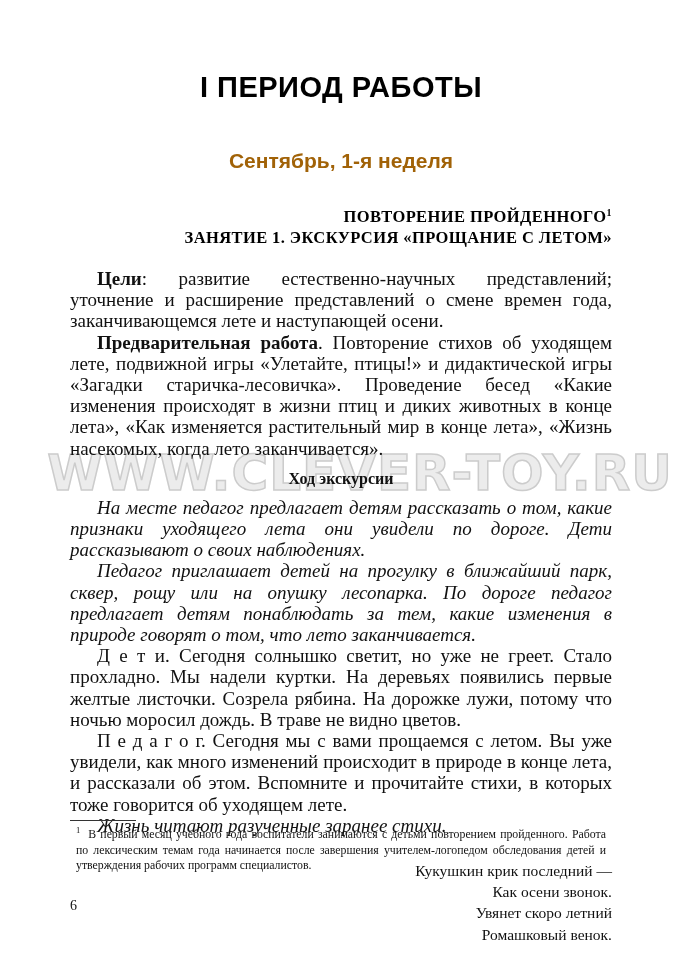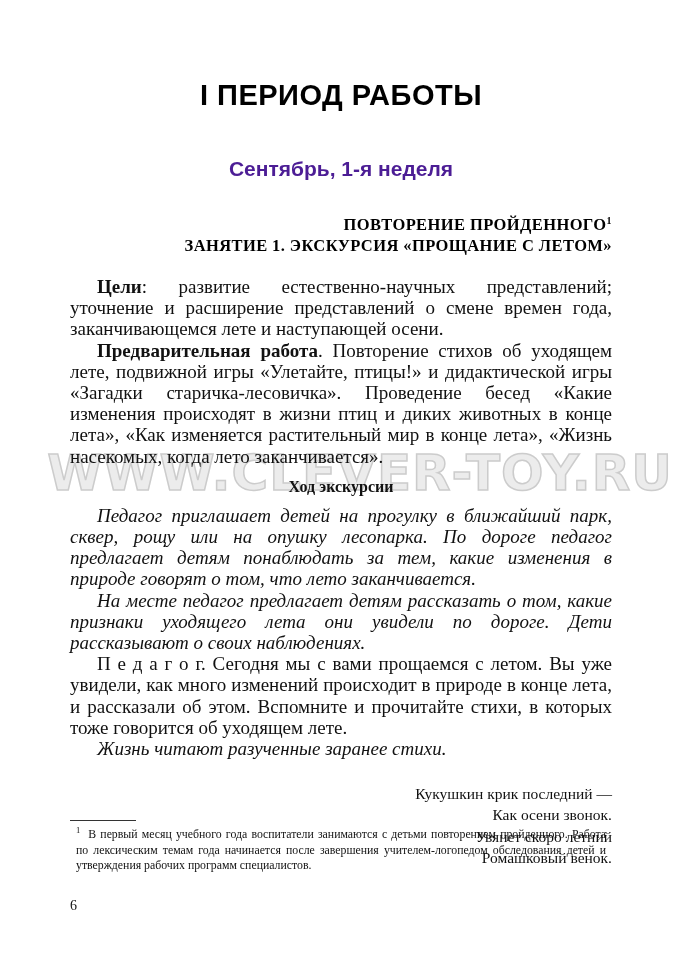--- a/index.html
+++ b/index.html
@@ -26,41 +26,41 @@
     white-space: nowrap;
     color: #ececec;
     -webkit-text-stroke: 1.5px #cccccc;
     z-index: 0;
     user-select: none;
     padding-left: 40px;
   }
   .content {
     position: relative;
     z-index: 1;
-    padding: 8px 68px 0 70px;
+    padding: 0 68px 0 70px;
   }
   h1.doc-title {
     margin: 0;
     padding-top: 70px;
     text-align: center;
     font-family: "Liberation Sans", sans-serif;
     font-weight: bold;
     font-size: 29px;
     line-height: 34px;
     letter-spacing: 0.5px;
     color: #000;
   }
   .doc-subtitle {
     margin-top: 45px;
     text-align: center;
     font-family: "Liberation Sans", sans-serif;
     font-weight: bold;
     font-size: 21px;
     line-height: 24px;
-    color: #4c1d95;
+    color: #a16207;
   }
   .lesson-heading {
     margin-top: 33px;
     text-align: right;
     font-weight: bold;
     font-size: 16.5px;
     line-height: 21px;
     letter-spacing: 0.4px;
     color: #000;
   }
@@ -145,24 +145,25 @@
     </div>
 
     <div class="body-text">
 
       <p><span class="lead-bold">Цели</span><span>: развитие естественно-научных представлений; уточнение и расширение представлений о смене времен года, заканчивающемся лете и наступающей осени.</span></p>
 
       <p><span class="lead-bold">Предварительная работа</span><span>. Повторение стихов об уходящем лете, подвижной игры «Улетайте, птицы!» и дидактической игры «Загадки старичка-лесовичка». Проведение бесед «Какие изменения происходят в жизни птиц и диких животных в конце лета», «Как изменяется растительный мир в конце лета», «Жизнь насекомых, когда лето заканчивается».</span></p>
 
       <div class="subheading">Ход экскурсии</div>
 
+      <p class="italic">На месте педагог предлагает детям рассказать о том, какие признаки уходящего лета они увидели по дороге. Дети рассказывают о своих наблюдениях.</p>
+
       <p class="italic">Педагог приглашает детей на прогулку в ближайший парк, сквер, рощу или на опушку лесопарка. По дороге педагог предлагает детям понаблюдать за тем, какие изменения в природе говорят о том, что лето заканчивается.</p>
 
-      <p class="italic">На месте педагог предлагает детям рассказать о том, какие признаки уходящего лета они увидели по дороге. Дети рассказывают о своих наблюдениях.</p>
-
+      <p><span class="speaker">Д е т и.</span><span> Сегодня солнышко светит, но уже не греет. Стало прохладно. Мы надели куртки. На деревьях появились первые желтые листочки. Созрела рябина. На дорожке лужи, потому что ночью моросил дождь. В траве не видно цветов.</span></p>
 
       <p><span class="speaker">П е д а г о г.</span><span> Сегодня мы с вами прощаемся с летом. Вы уже увидели, как много изменений происходит в природе в конце лета, и рассказали об этом. Вспомните и прочитайте стихи, в которых тоже говорится об уходящем лете.</span></p>
 
       <p class="italic">Жизнь читают разученные заранее стихи.</p>
 
       <div class="poem">
         <div>Кукушкин крик последний —</div>
         <div>Как осени звонок.</div>
         <div>Увянет скоро летний</div>
         <div>Ромашковый венок.</div>

